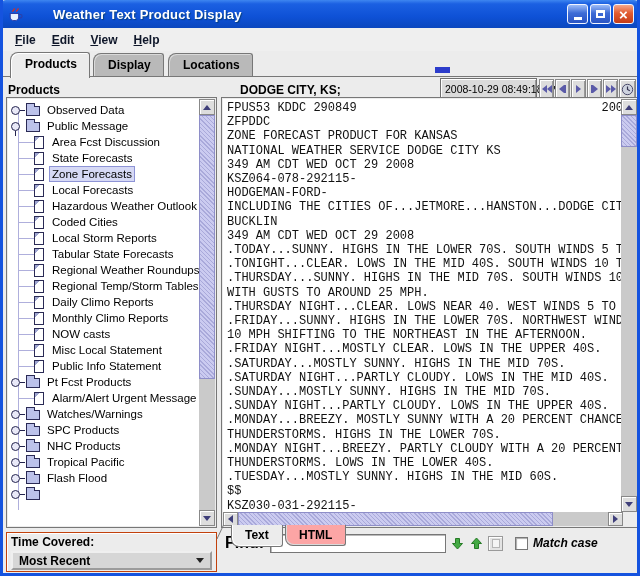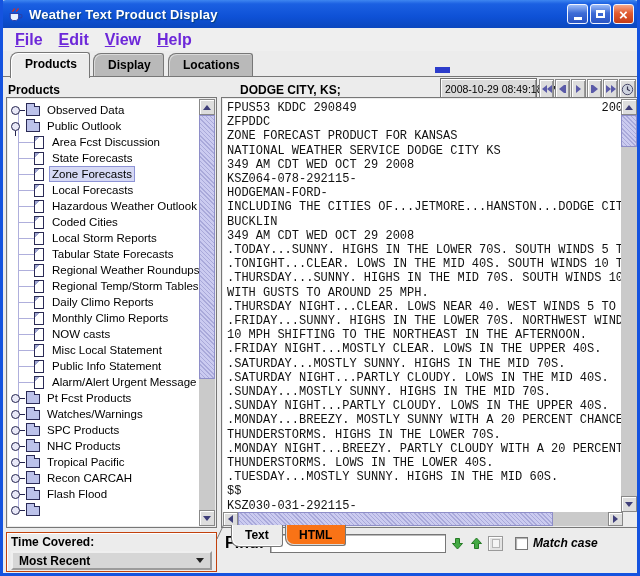--- a/index.html
+++ b/index.html
@@ -9,34 +9,34 @@
   .window { position:relative; width:640px; height:576px; background:#ECECEC;
     border-left:3px solid #1553DF; border-right:3px solid #1553DF; border-bottom:3px solid #1553DF;
     overflow:hidden; }
 
   
   .titlebar { position:absolute; left:-3px; top:0; width:640px; height:28px;
     background:linear-gradient(180deg,#3E86F0 0%, #1B60E2 14%, #0E51D6 60%, #0B47BE 100%);
     border-radius:6px 6px 0 0; display:flex; align-items:center; }
   .title-icon { width:17px; height:17px; margin:0 5px 0 7px; }
   .title-text { color:#fff; font-weight:bold; font-size:13px;
-    text-shadow:1px 1px 1px #0338; letter-spacing:.2px; }
+    text-shadow:1px 1px 1px #0338; letter-spacing:.2px;margin-left:24px; }
   .win-buttons { position:absolute; right:6px; top:4px; display:flex; gap:2px; }
   .win-btn { width:21px; height:20px; border-radius:3px; border:1px solid #F0F4FF;
     display:flex; align-items:center; justify-content:center; color:#fff; }
   .win-btn.blue { background:linear-gradient(180deg,#9CBCF8 0%, #3E6CD6 45%, #2A54C4 100%); }
   .win-btn.red  { background:linear-gradient(180deg,#F4A88C 0%, #E25B30 45%, #C43C18 100%); }
   .glyph-min { width:8px; height:3px; background:#fff; margin-top:9px; }
   .glyph-max { width:9px; height:8px; border:2px solid #fff; border-top-width:3px; }
   .glyph-close { font-size:15px; font-weight:bold; line-height:1; }
 
   
   .menubar { position:absolute; left:0; top:28px; width:634px; height:23px;
     display:flex; align-items:center; padding-left:4px; background:#EFEFEF; }
-  .menu-item { font-weight:bold; font-size:16px; padding:2px 8px; color:#6d28d9; }
+  .menu-item { font-weight:bold; font-size:12px; padding:2px 8px; color:#0f172a; }
   .menu-item u { text-decoration:underline; }
 
   
   .tabrow { position:absolute; left:0; top:51px; width:634px; height:26px; }
   .tab { position:absolute; top:2px; height:25px; padding:4px 12px 0 14px;
     font-weight:bold; font-size:12px; color:#000;
     border:1px solid #777; border-bottom:none; border-radius:8px 3px 0 0;
     background:#B9B9B9; box-shadow:inset 1px 1px 0 #D9D9D9; z-index:1; }
   .tab.selected { background:#ECECEC; box-shadow:inset 1px 1px 0 #fff; top:1px; height:26px; z-index:3; }
   .progress-sliver { position:absolute; left:432px; top:16px; width:15px; height:6px; background:#2C3CCB; }
@@ -125,21 +125,21 @@
   .hl-ic { border:1px solid #9A9A9A; background:#E3E3E3; box-shadow:inset 1px 1px 0 #fff; }
   .hl-ic .pg { width:8px; height:9px; background:#F4F4F4; border:1px solid #B5B5B5; }
   .checkbox { width:13px; height:13px; background:#fff; border:1px solid #777;
     box-shadow:inset 1px 1px 1px #aaa; margin-left:12px; }
   .mc-lbl { font-weight:bold; font-size:12px; margin-left:5px;font-style:italic; }
 
   
   .bottom-tabs { position:absolute; left:218px; top:449px; width:418px; height:20px; }
   .btab { position:absolute; top:-1px; height:21px; padding:3px 13px 0 13px;
     font-weight:bold; font-size:12px; border:1px solid #777; border-top:none;
-    border-radius:0 0 3px 8px; background:#f97316; box-shadow:inset 1px -1px 0 #D9D9D9; }
+    border-radius:0 0 3px 8px; background:#fca5a5; box-shadow:inset 1px -1px 0 #D9D9D9; }
   .btab.selected { background:#ECECEC; box-shadow:inset 1px -1px 0 #fff; height:22px; }
   .btab-edge { position:absolute; left:2px; top:-1px; width:10px; height:14px;
     border-left:1px solid #777; transform:skewX(-25deg); transform-origin:top; }
 </style>
 </head>
 <body>
 
 <div class="window">
 
   <div class="titlebar">
@@ -218,21 +218,21 @@
         <div class="tree-inner">
           <div class="tree-rootline"></div>
         <div class="tree-row root">
               <span class="handle collapsed"></span>
               <span class="folder-ic"></span>
               <span class="tree-label">Observed Data</span>
             </div>
             <div class="tree-row root">
               <span class="handle expanded"></span>
               <span class="folder-ic"></span>
-              <span class="tree-label">Public Outlook</span>
+              <span class="tree-label">Public Message</span>
             </div>
             <div class="tree-row child">
               <span class="doc-ic"></span>
               <span class="tree-label">Area Fcst Discussion</span>
             </div>
             <div class="tree-row child">
               <span class="doc-ic"></span>
               <span class="tree-label">State Forecasts</span>
             </div>
             <div class="tree-row child selected">
@@ -280,53 +280,48 @@
               <span class="tree-label">NOW casts</span>
             </div>
             <div class="tree-row child">
               <span class="doc-ic"></span>
               <span class="tree-label">Misc Local Statement</span>
             </div>
             <div class="tree-row child">
               <span class="doc-ic"></span>
               <span class="tree-label">Public Info Statement</span>
             </div>
+            <div class="tree-row root">
+              <span class="handle collapsed"></span>
+              <span class="folder-ic"></span>
+              <span class="tree-label">Pt Fcst Products</span>
+            </div>
             <div class="tree-row child">
               <span class="doc-ic"></span>
               <span class="tree-label">Alarm/Alert Urgent Message</span>
             </div>
             <div class="tree-row root">
               <span class="handle collapsed"></span>
               <span class="folder-ic"></span>
-              <span class="tree-label">Pt Fcst Products</span>
-            </div>
-            <div class="tree-row root">
-              <span class="handle collapsed"></span>
-              <span class="folder-ic"></span>
               <span class="tree-label">Watches/Warnings</span>
             </div>
             <div class="tree-row root">
               <span class="handle collapsed"></span>
               <span class="folder-ic"></span>
               <span class="tree-label">SPC Products</span>
             </div>
             <div class="tree-row root">
               <span class="handle collapsed"></span>
               <span class="folder-ic"></span>
               <span class="tree-label">NHC Products</span>
             </div>
             <div class="tree-row root">
               <span class="handle collapsed"></span>
               <span class="folder-ic"></span>
               <span class="tree-label">Tropical Pacific</span>
-            </div>
-            <div class="tree-row root">
-              <span class="handle collapsed"></span>
-              <span class="folder-ic"></span>
-              <span class="tree-label">Recon CARCAH</span>
             </div>
             <div class="tree-row root">
               <span class="handle collapsed"></span>
               <span class="folder-ic"></span>
               <span class="tree-label">Flash Flood</span>
             </div>
             <div class="tree-row root">
               <span class="handle collapsed"></span>
               <span class="folder-ic"></span>
               <span class="tree-label"></span>

